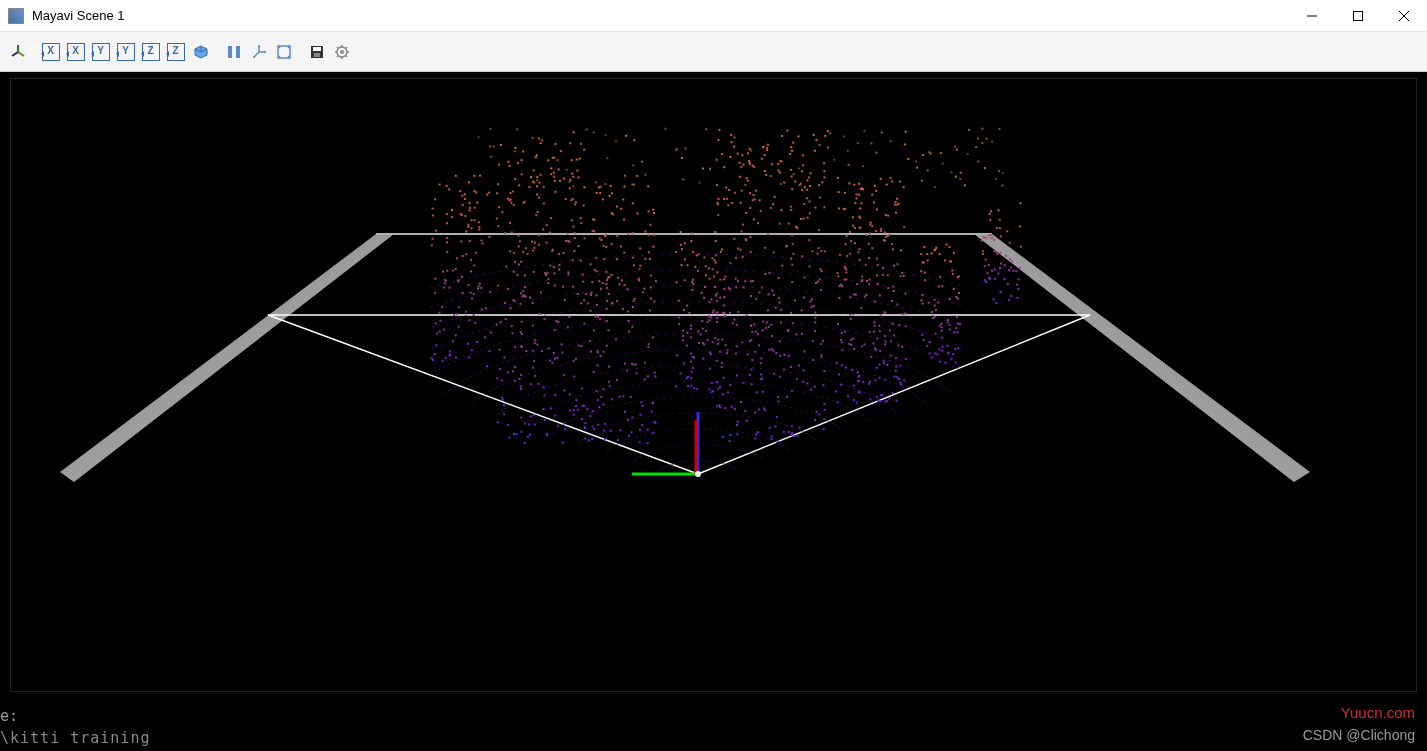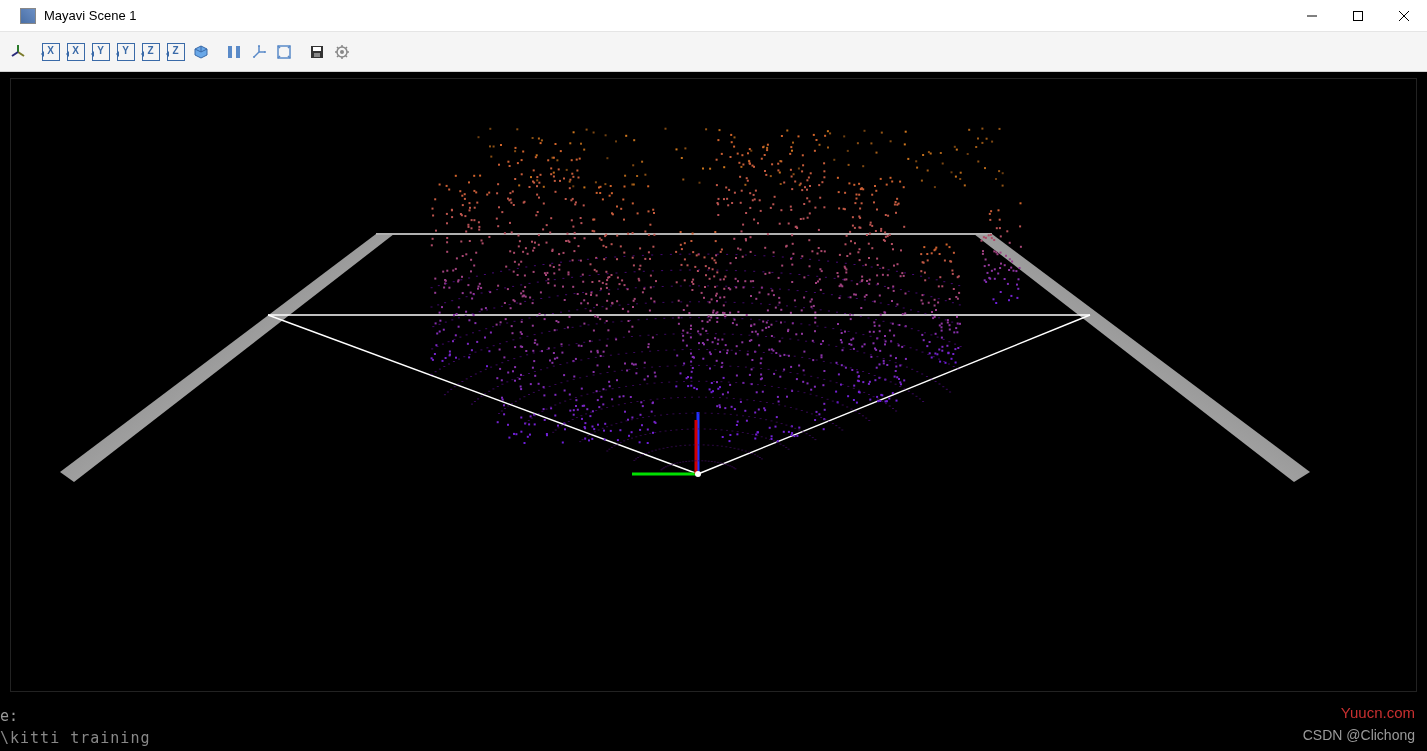--- a/index.html
+++ b/index.html
@@ -11,21 +11,21 @@
       background: #000;
       overflow: hidden;
       position: relative;
     }
     .titlebar {
       height: 32px;
       background: #ffffff;
       border-bottom: 1px solid #e5e5e5;
       display: flex;
       align-items: center;
-      padding: 0 0 0 20px;
+      padding: 0 0 0 8px;
     }
     .app-icon {
       width: 16px; height: 16px;
       background: linear-gradient(45deg, #4a6fa5, #6b8fc5);
       margin-right: 8px;
       border: 1px solid #888;
     }
     .title-text {
       flex: 1;
       font-size: 13px;

